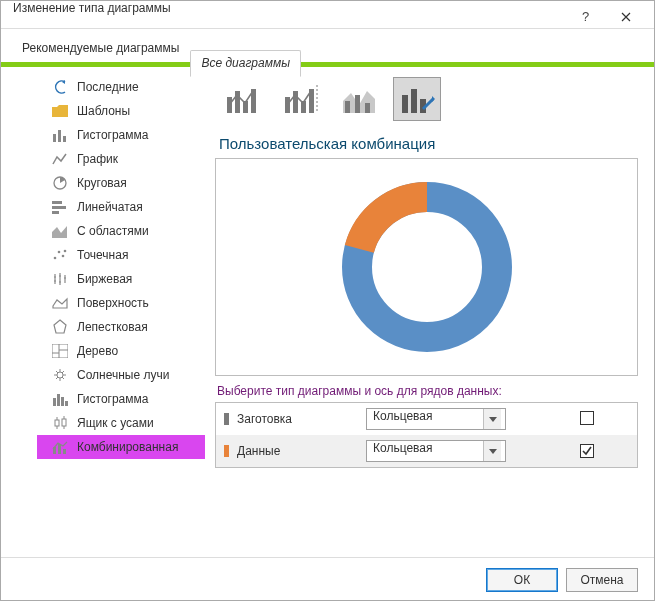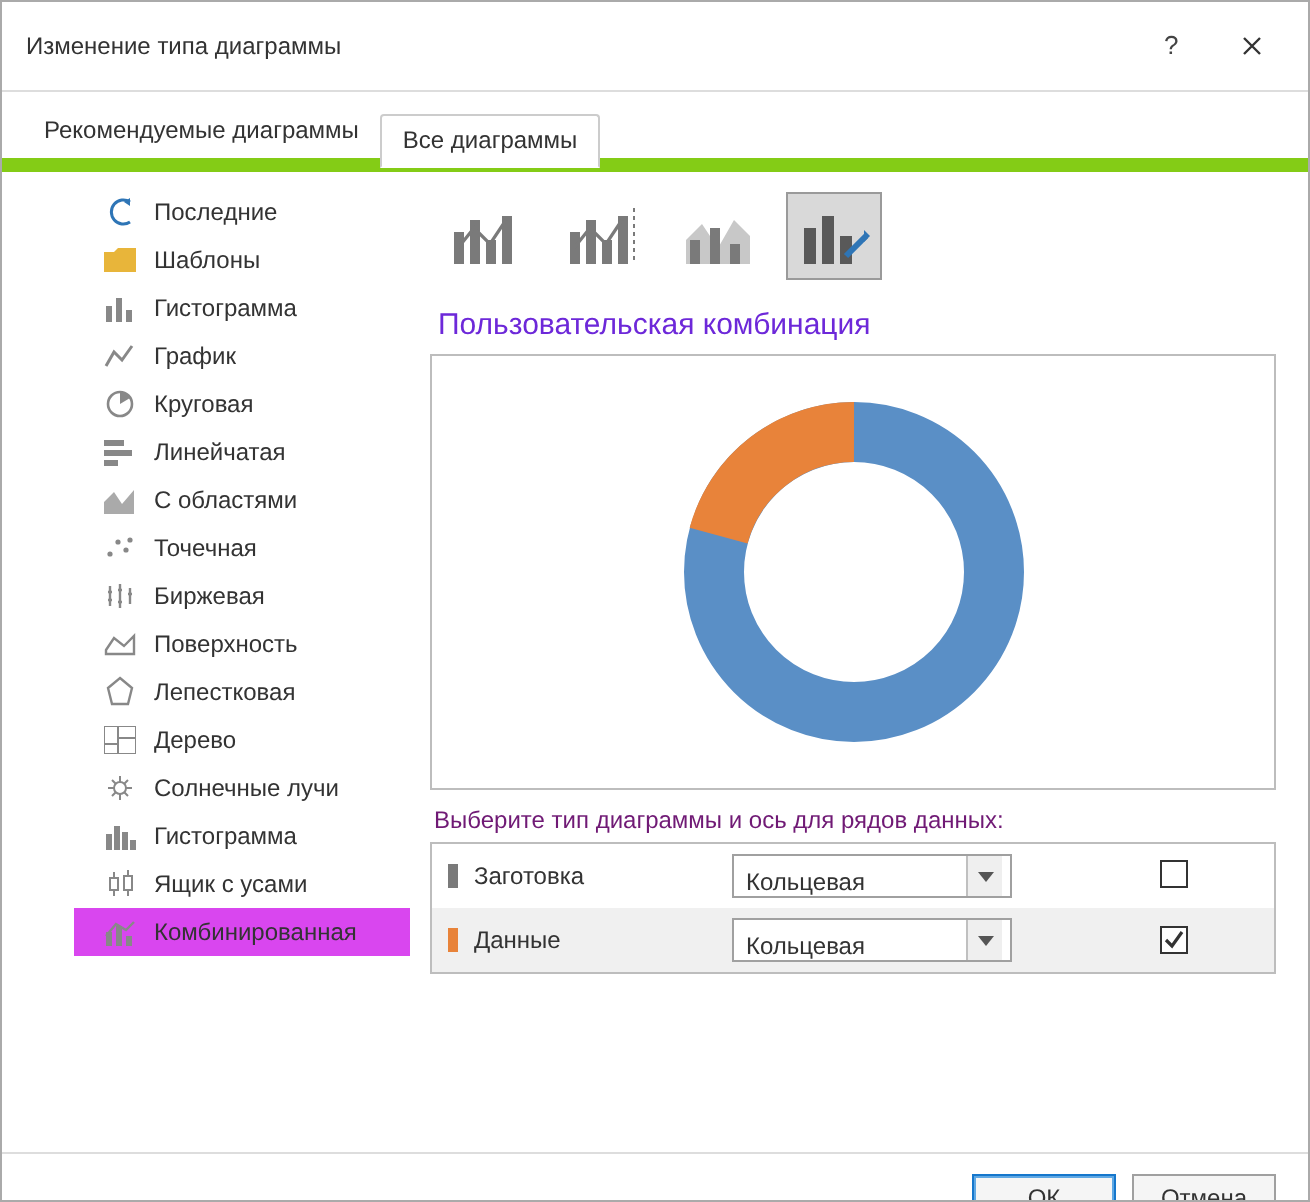--- a/index.html
+++ b/index.html
@@ -8,52 +8,53 @@
     font-family: "Segoe UI", Tahoma, sans-serif;
     font-size: 12px;
     background: #fff;
     color: #333;
     width: 655px;
     height: 601px;
     overflow: hidden;
     border: 1px solid #aaa;
   }
   .titlebar {
-    height: 45px;
-    display: flex;
-    align-items: center;
+    height: 28px;
+    display: flex;
+    align-items: flex-start;
     padding: 0 8px 0 12px;
     border-bottom: 1px solid #ddd;
   }
   .titlebar .title { flex: 1; font-size: 12px; }
   .titlebar .winbtn {
     width: 40px; height: 32px;
     display: flex; align-items: center; justify-content: center;
     color: #444;
   }
   .tabs {
     display: flex;
     padding: 6px 10px 0 10px;
-    border-bottom: 7px solid #84cc16;
+    border-bottom: 5px solid #84cc16;
     gap: 0;
   }
   .tab {
     padding: 5px 10px 6px 10px;
     font-size: 12px;
     color: #333;
     border: 1px solid transparent;
     cursor: default;
   }
   .tab.active {
     border: 1px solid #ccc;
     border-bottom: 1px solid #fff;
     border-radius: 2px 2px 0 0;
     position: relative;
-    top: 5px;
+    top: 15px;
     background: #fff;
+    font-style: italic;
   }
   .tab-body {
     display: flex;
     height: 490px;
     padding-left: 36px;
   }
   .sidebar {
     width: 168px;
     padding: 8px 0;
     overflow: hidden;
@@ -90,21 +91,21 @@
     border: 1px solid transparent;
     display: flex; align-items: center; justify-content: center;
     color: #6a6a6a;
   }
   .combo-cell.selected {
     background: #d9d9d9;
     border: 1px solid #9a9a9a;
   }
   .subtitle {
     font-size: 15px;
-    color: #6d28d9;
+    color: #0c4a6e;
     padding: 4px 0 6px 4px;
   }
   .preview {
     border: 1px solid #bdbdbd;
     height: 218px;
     display: flex;
     align-items: center;
     justify-content: center;
     margin-bottom: 8px;
   }
@@ -129,21 +130,21 @@
     padding: 5px 0;
   }
   .series-row.alt { background: #f0f0f0; }
   .col-name { width: 150px; padding-left: 8px; display: flex; align-items: center; gap: 8px; }
   .col-type { width: 170px; }
   .col-aux  { flex: 1; text-align: center; }
   .marker {
     width: 5px; height: 12px; display: inline-block;
   }
   .dropdown {
-    display: flex; align-items: flex-end;
+    display: flex; align-items: flex-start;
     width: 140px; height: 22px;
     border: 1px solid #a0a0a0;
     background: #fff;
     padding: 0 4px 0 6px;
   }
   .dropdown .dd-label { flex: 1; font-size: 12px; }
   .dropdown .dd-arrow {
     width: 18px; height: 20px;
     border-left: 1px solid #c0c0c0;
     display: flex; align-items: center; justify-content: center;

